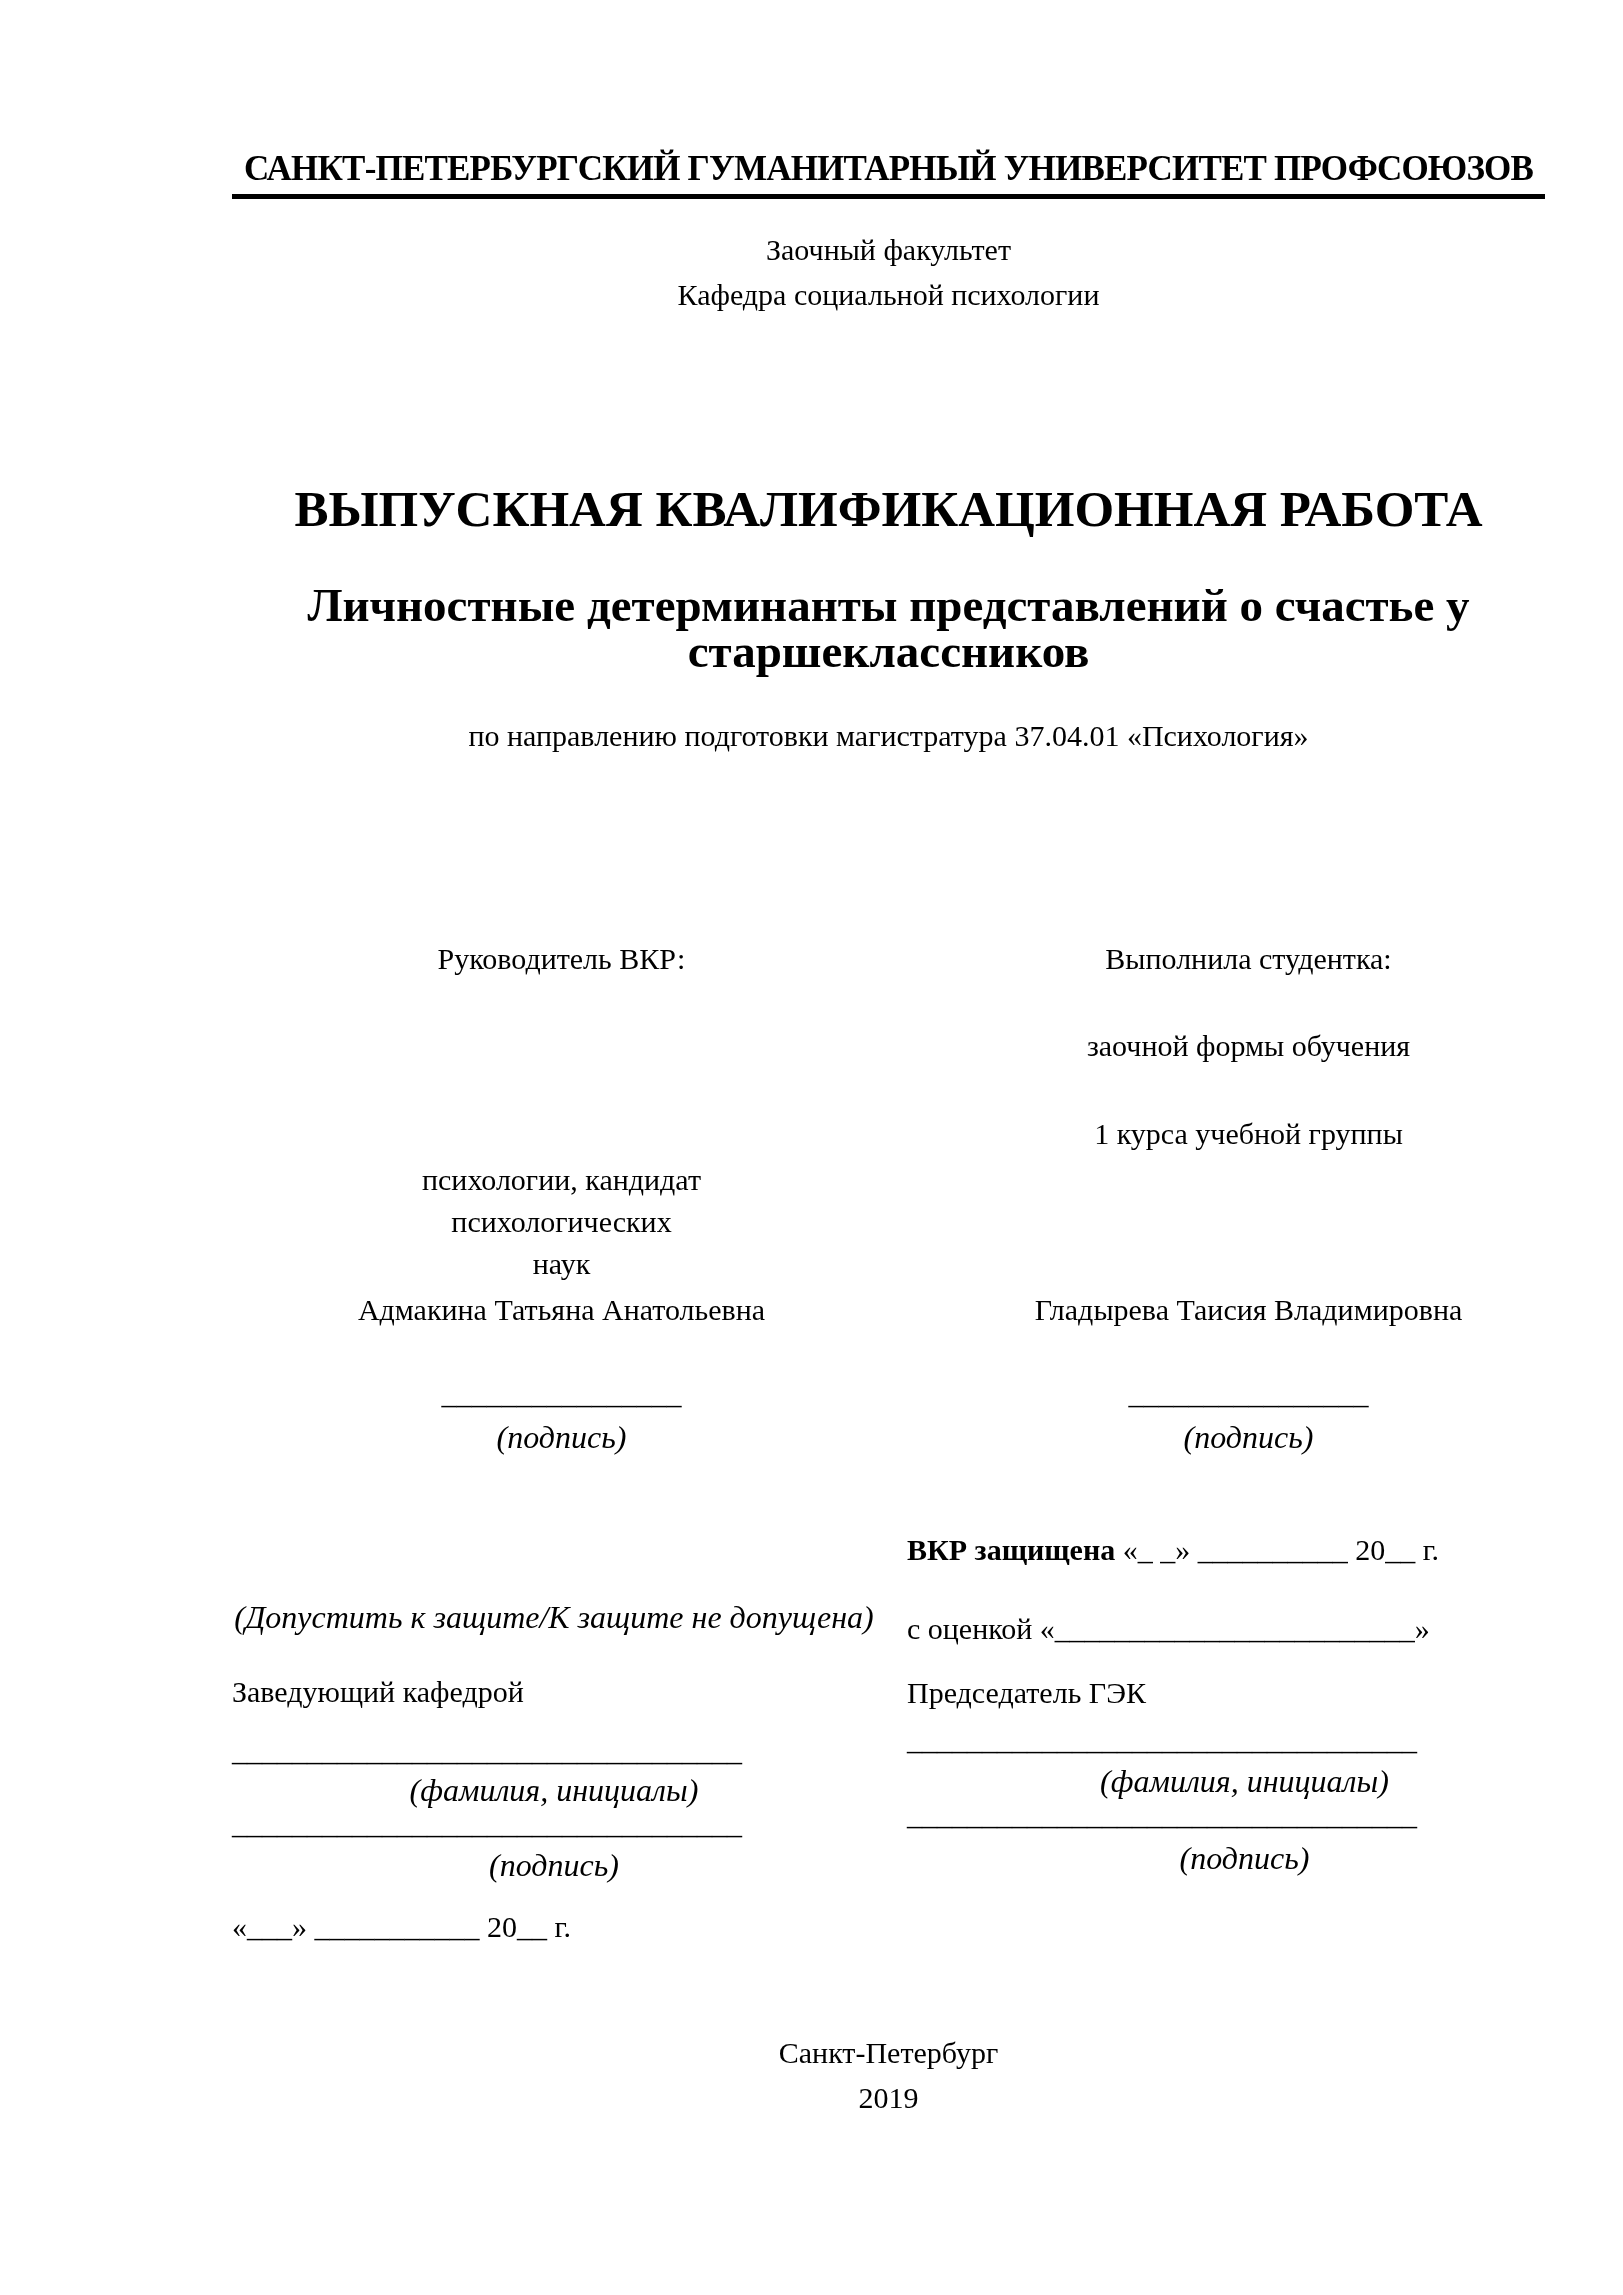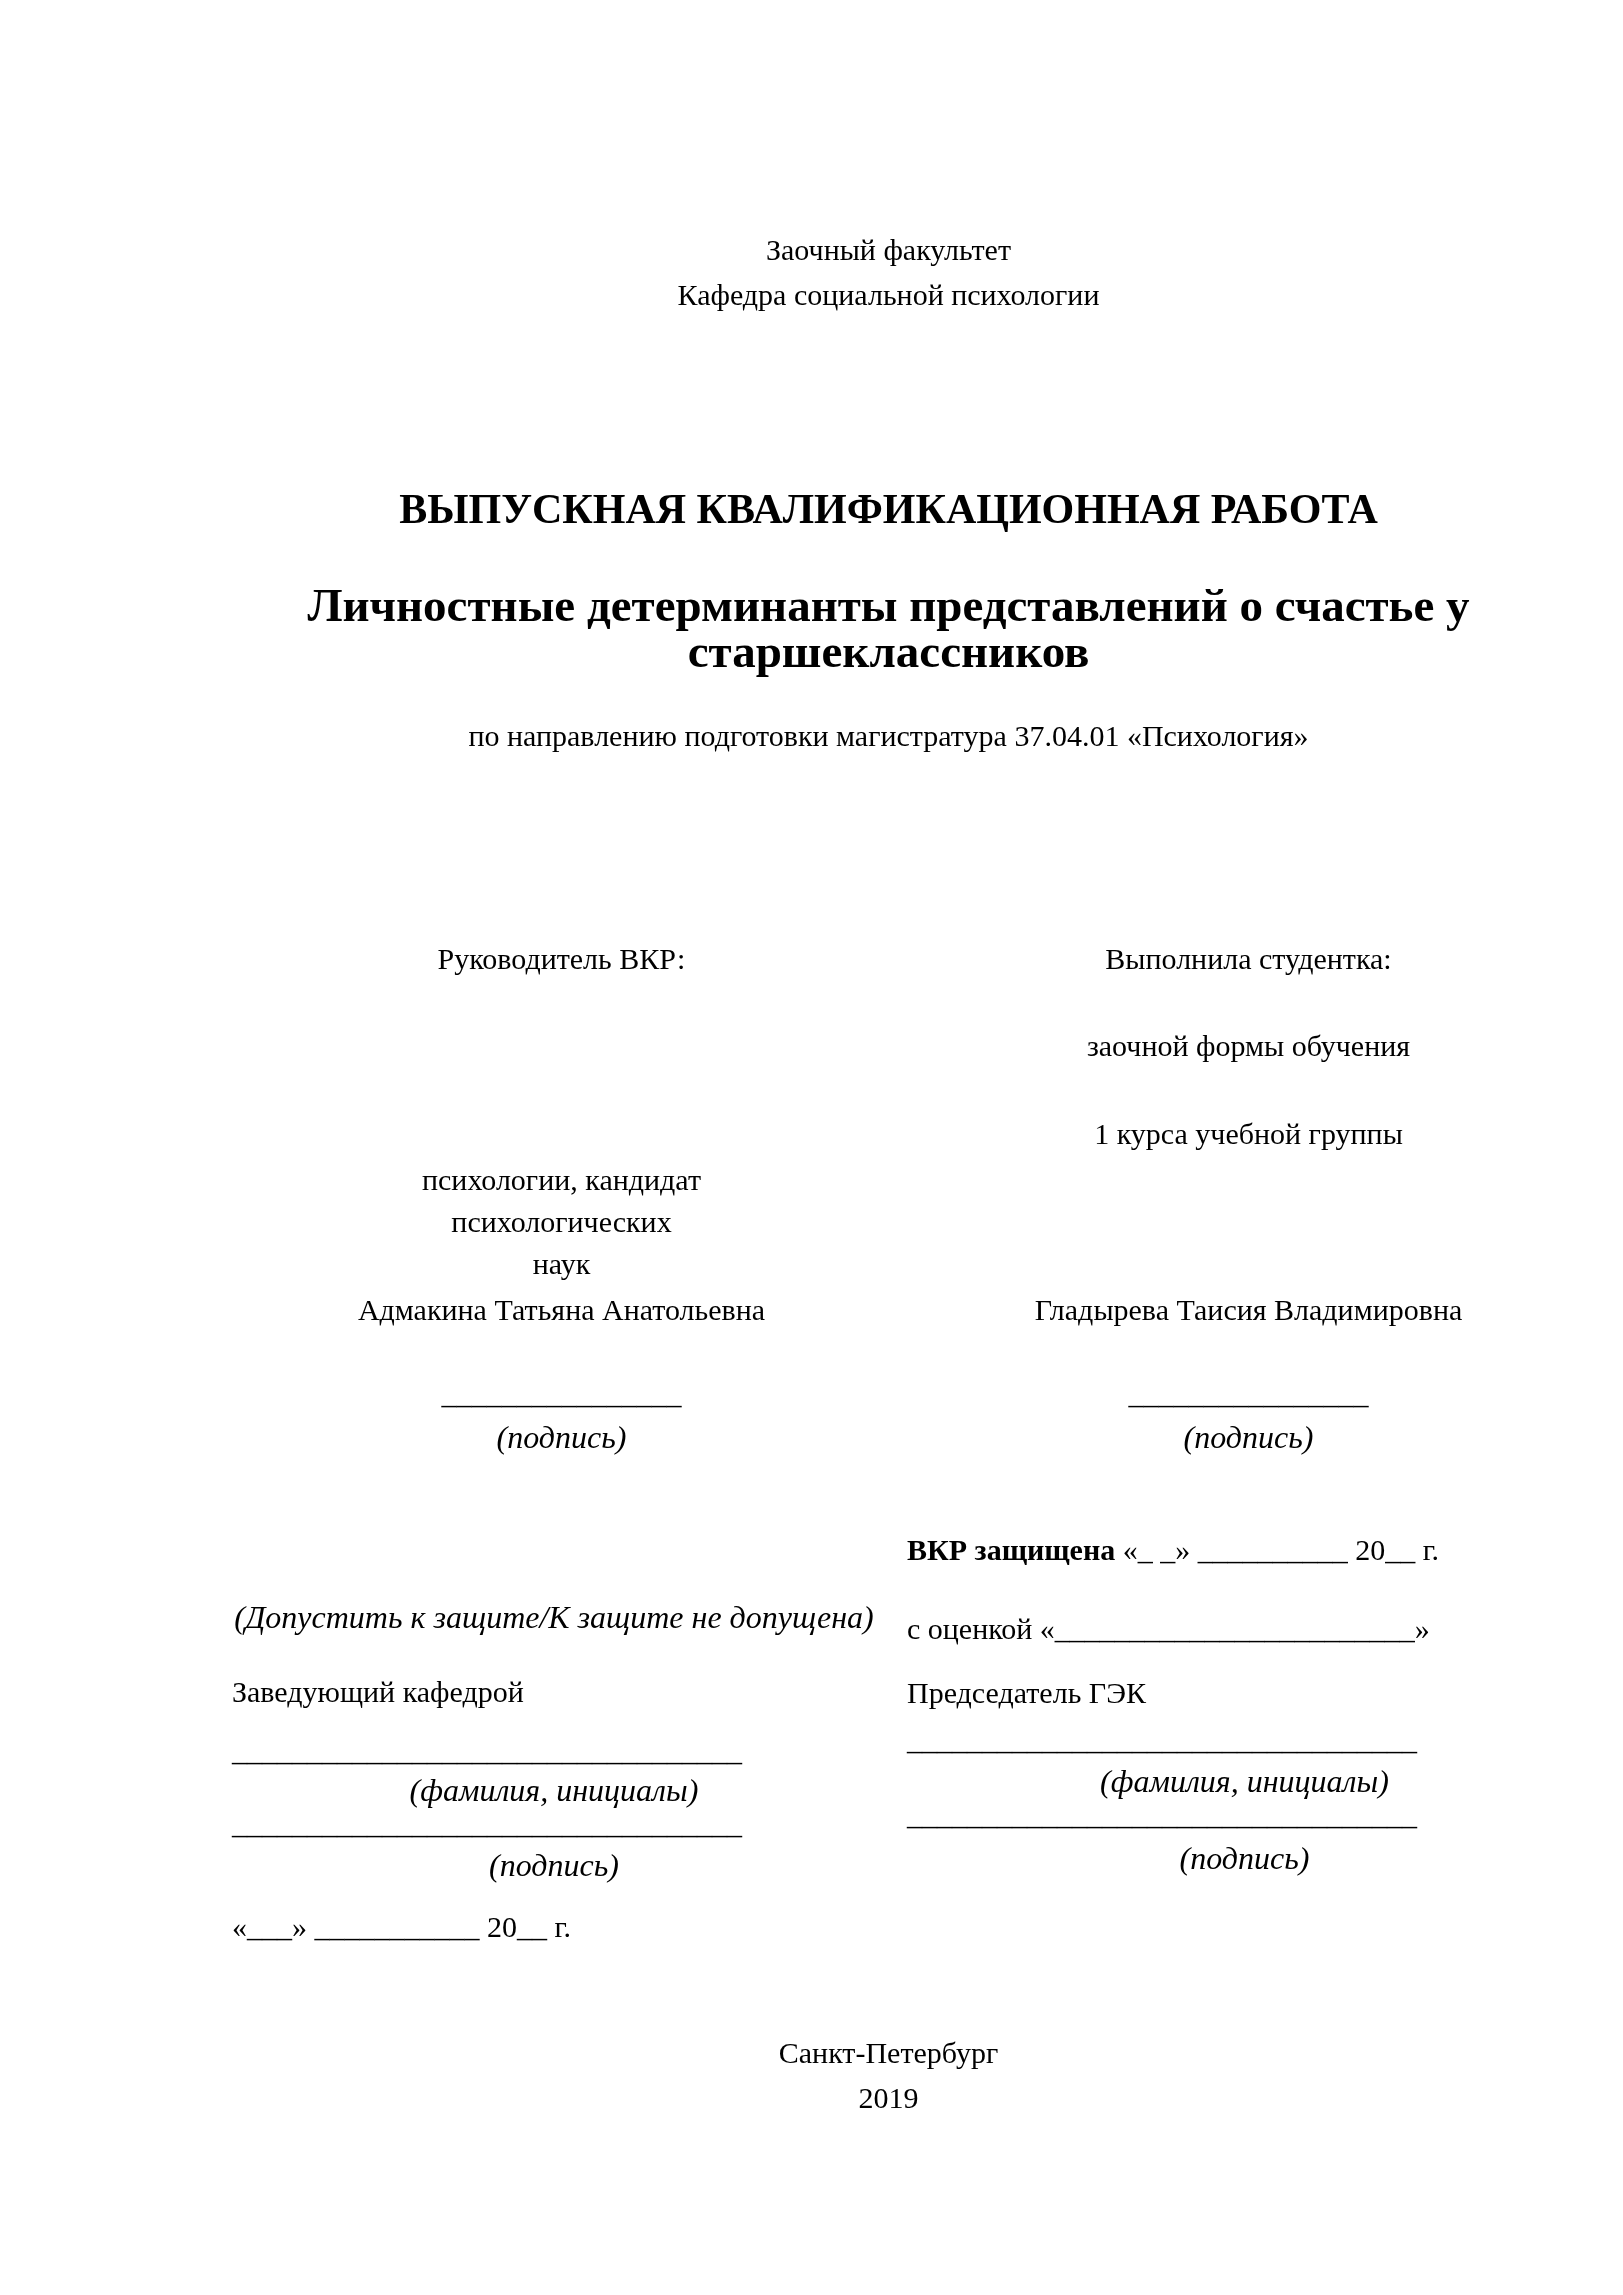--- a/index.html
+++ b/index.html
@@ -13,31 +13,32 @@
     overflow:hidden;
   }
   .abs{position:absolute;}
   .center{text-align:center;}
   .b{font-weight:bold;}
   .pre{white-space:pre-line;}
   .nowrap{white-space:nowrap;}
   .f44b{font-size:35px;line-height:41px;font-weight:bold;letter-spacing:-0.8px;}
   .f48{font-size:30px;line-height:43px;}
   .f52b{font-size:47px;line-height:46px;font-weight:bold;}
-  .f54b{font-size:42px;line-height:49px;font-weight:bold;}
+  .f54b{font-size:51px;line-height:49px;font-weight:bold;}
   .cap{font-size:32px;line-height:38px;font-style:italic;}
   .org-underline{border-bottom:5.5px solid #000;padding-bottom:4.7px;}
   .lh54{line-height:42px;}
   .lh57{line-height:45px;}
 </style>
 </head>
 <body>
 
 <div class="page">
 
+  <div class="abs center nowrap f44b org-underline" style="top:148px;left:232px;width:1313px;">САНКТ-ПЕТЕРБУРГСКИЙ ГУМАНИТАРНЫЙ УНИВЕРСИТЕТ ПРОФСОЮЗОВ</div>
 
   <div class="abs center f48 pre lh57" style="top:227px;left:232px;width:1313px;">Заочный факультет
 Кафедра социальной психологии</div>
 
   <div class="abs center f54b" style="top:485px;left:232px;width:1313px;">ВЫПУСКНАЯ КВАЛИФИКАЦИОННАЯ РАБОТА</div>
 
   <div class="abs center f52b pre" style="top:582px;left:232px;width:1313px;">Личностные детерминанты представлений о счастье у
 старшеклассников</div>
 
   <div class="abs center f48" style="top:714px;left:232px;width:1313px;">по направлению подготовки магистратура 37.04.01 «Психология»</div>

